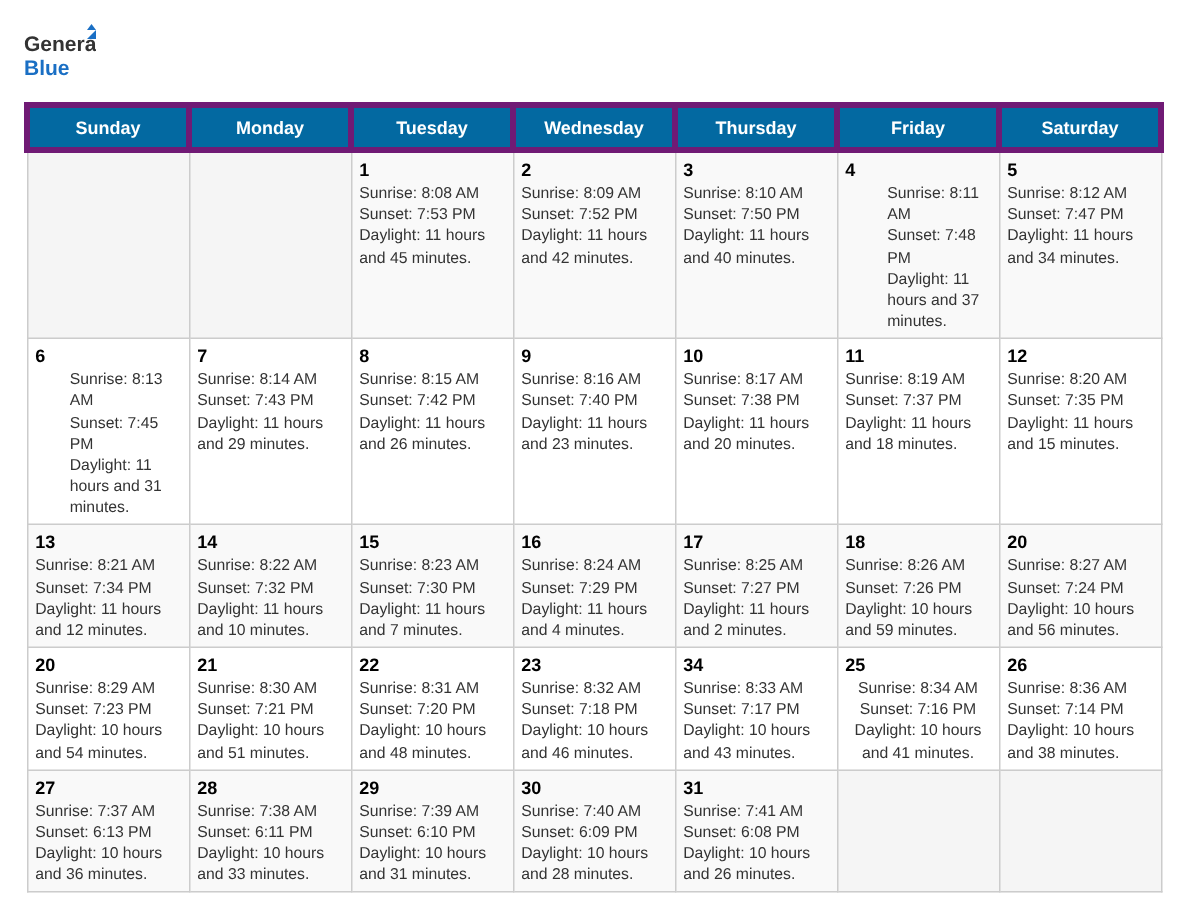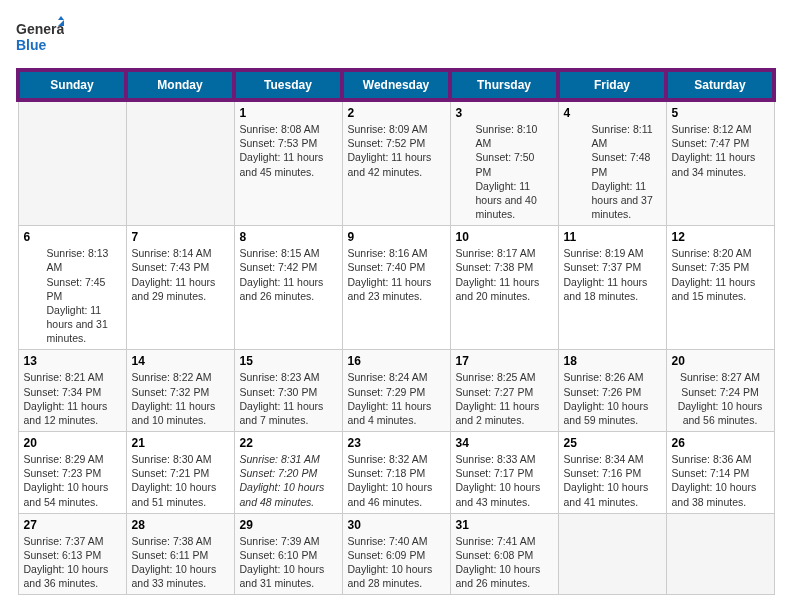--- a/index.html
+++ b/index.html
@@ -116,21 +116,21 @@
 Daylight: 11 hours and 45 minutes.</div>
         </td>
         <td>
           <span class="day-num">2</span>
           <div class="day-info" style="white-space: pre-line;">Sunrise: 8:09 AM
 Sunset: 7:52 PM
 Daylight: 11 hours and 42 minutes.</div>
         </td>
         <td>
           <span class="day-num">3</span>
-          <div class="day-info" style="white-space: pre-line; margin-left: 20px;">Sunrise: 8:10 AM
+          <div class="day-info" style="white-space: pre-line;">Sunrise: 8:10 AM
 Sunset: 7:50 PM
 Daylight: 11 hours and 40 minutes.</div>
         </td>
         <td>
           <span class="day-num">4</span>
           <div class="day-info" style="white-space: pre-line; margin-left: 28px;">Sunrise: 8:11 AM
 Sunset: 7:48 PM
 Daylight: 11 hours and 37 minutes.</div>
         </td>
         <td>
@@ -216,59 +216,59 @@
 Daylight: 11 hours and 2 minutes.</div>
         </td>
         <td>
           <span class="day-num">18</span>
           <div class="day-info" style="white-space: pre-line;">Sunrise: 8:26 AM
 Sunset: 7:26 PM
 Daylight: 10 hours and 59 minutes.</div>
         </td>
         <td>
           <span class="day-num">20</span>
-          <div class="day-info" style="white-space: pre-line; text-align: center;">Sunrise: 8:27 AM
+          <div class="day-info" style="white-space: pre-line;">Sunrise: 8:27 AM
 Sunset: 7:24 PM
 Daylight: 10 hours and 56 minutes.</div>
         </td>
       </tr>
       <tr>
         <td>
           <span class="day-num">20</span>
           <div class="day-info" style="white-space: pre-line;">Sunrise: 8:29 AM
 Sunset: 7:23 PM
 Daylight: 10 hours and 54 minutes.</div>
         </td>
         <td>
           <span class="day-num">21</span>
           <div class="day-info" style="white-space: pre-line;">Sunrise: 8:30 AM
 Sunset: 7:21 PM
 Daylight: 10 hours and 51 minutes.</div>
         </td>
         <td>
           <span class="day-num">22</span>
-          <div class="day-info" style="white-space: pre-line; font-style: italic;">Sunrise: 8:31 AM
+          <div class="day-info" style="white-space: pre-line;">Sunrise: 8:31 AM
 Sunset: 7:20 PM
 Daylight: 10 hours and 48 minutes.</div>
         </td>
         <td>
           <span class="day-num">23</span>
           <div class="day-info" style="white-space: pre-line;">Sunrise: 8:32 AM
 Sunset: 7:18 PM
 Daylight: 10 hours and 46 minutes.</div>
         </td>
         <td>
           <span class="day-num">34</span>
           <div class="day-info" style="white-space: pre-line;">Sunrise: 8:33 AM
 Sunset: 7:17 PM
 Daylight: 10 hours and 43 minutes.</div>
         </td>
         <td>
           <span class="day-num">25</span>
-          <div class="day-info" style="white-space: pre-line;">Sunrise: 8:34 AM
+          <div class="day-info" style="white-space: pre-line; text-align: center;">Sunrise: 8:34 AM
 Sunset: 7:16 PM
 Daylight: 10 hours and 41 minutes.</div>
         </td>
         <td>
           <span class="day-num">26</span>
           <div class="day-info" style="white-space: pre-line;">Sunrise: 8:36 AM
 Sunset: 7:14 PM
 Daylight: 10 hours and 38 minutes.</div>
         </td>
       </tr>

